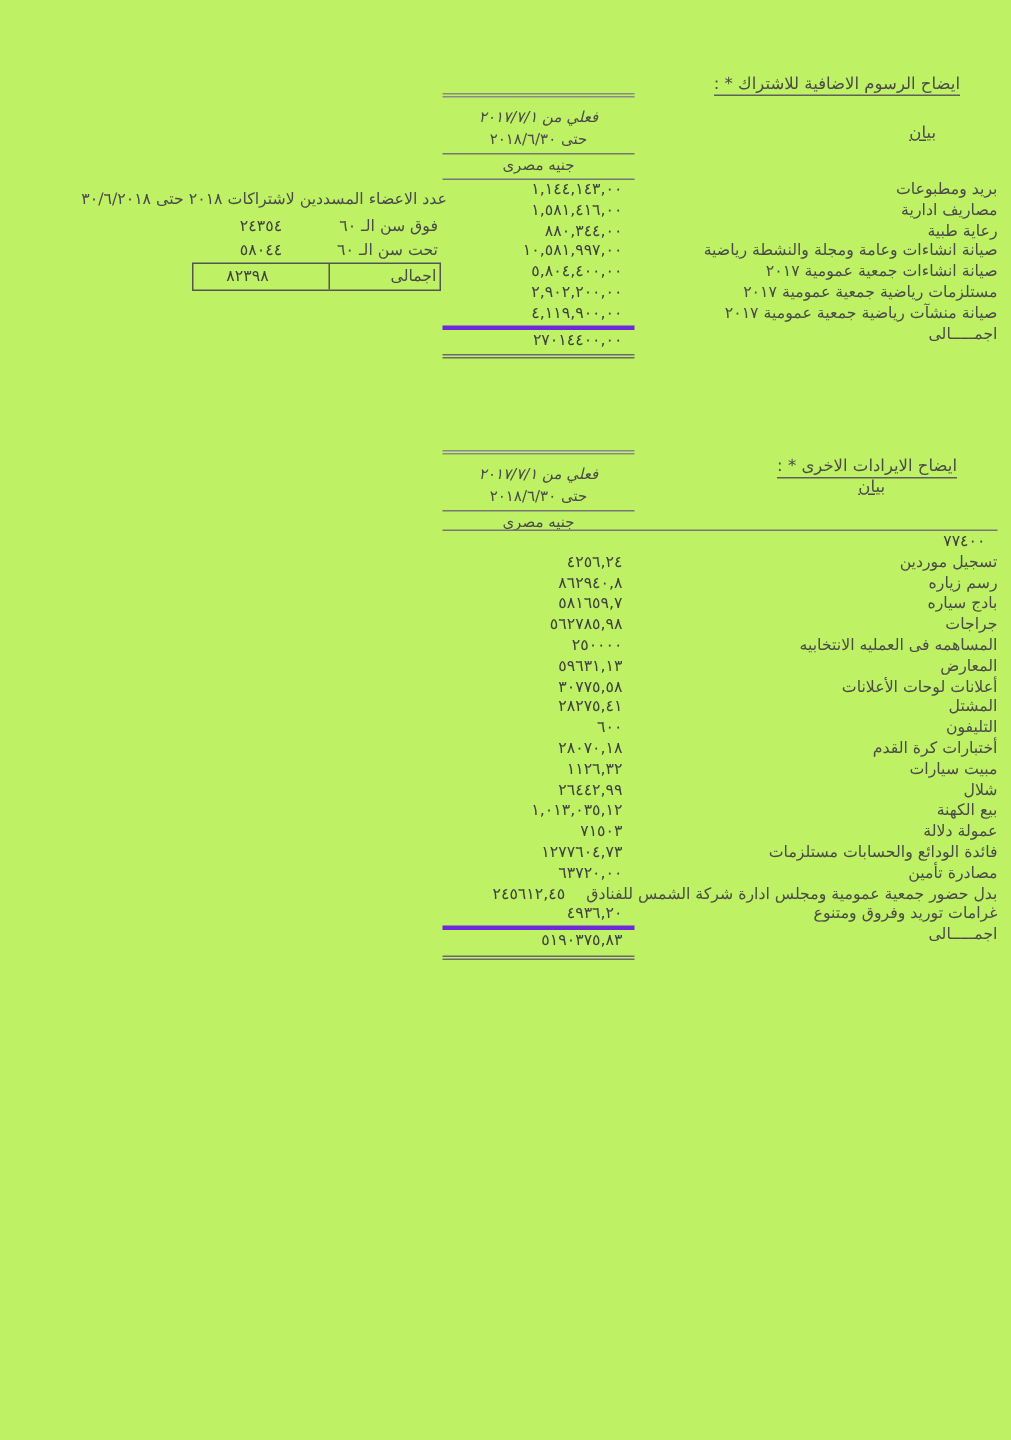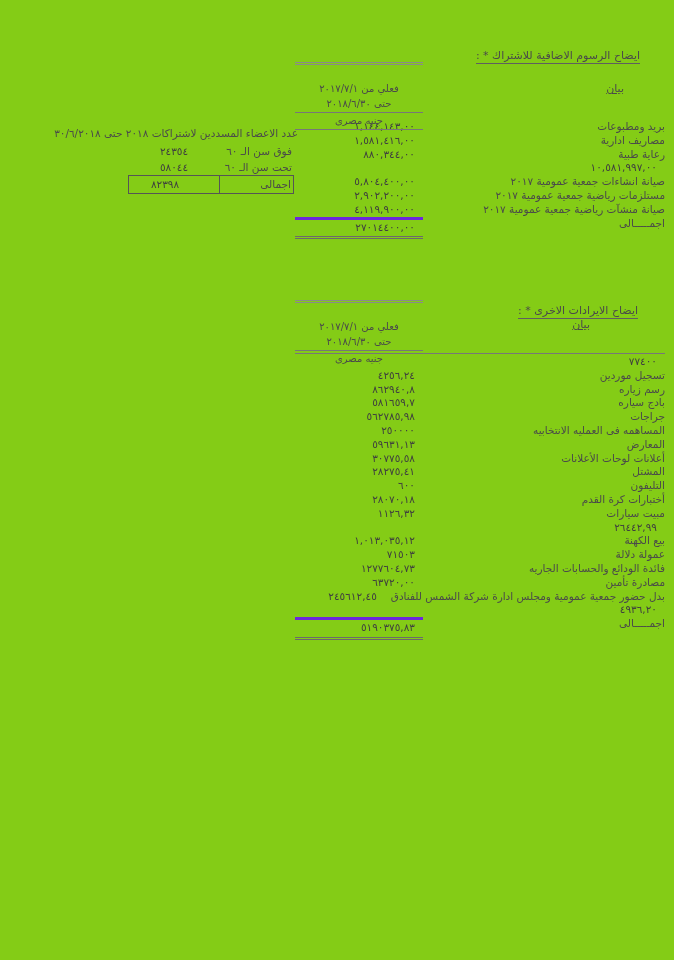--- a/index.html
+++ b/index.html
@@ -3,21 +3,21 @@
 <meta charset="utf-8">
 <style>
   html,body{margin:0;padding:0;}
   body{
     width:674px;height:960px;
     font-family:"DejaVu Sans",sans-serif;
     background:#e9e9e7;
   }
   #page{
     position:relative;width:674px;height:960px;
-    background:#84cc16;
+    background:#bef264;
     color:#474747;
     overflow:hidden;
   }
   .section-title{
     position:absolute;
     font-size:11px;
     direction:rtl;
     white-space:nowrap;
     border-bottom:1px solid #5f5f5f;
     padding-bottom:1px;
@@ -34,21 +34,21 @@
     position:absolute;
     left:295px;width:370px;
     direction:rtl;
     font-size:10.5px;
   }
   .thead{
     position:absolute;left:0;width:128px;
     text-align:center;color:#4a4a4a;
   }
   .h-line{font-size:10px;line-height:15px;white-space:nowrap;}
-  .h-rule-top{border-top:3px double #8a8a8a;padding-top:16px;}
+  .h-rule-top{border-top:3px double #8a8a8a;padding-top:6px;font-style:italic;}
   .h-rule-bottom{border-bottom:1px solid #777;padding-bottom:1px;}
   .full-rule{
     position:absolute;left:0;width:100%;
     border-bottom:1px solid #777;height:0;
   }
   .rows{width:100%;}
   .trow{display:flex;line-height:13.8px;}
   .trow .lbl{
     flex:1;text-align:right;padding-left:6px;white-space:nowrap;color:#4a4a4a;
   }
@@ -112,20 +112,21 @@
           <span class="lbl">مصاريف ادارية</span>
           <span class="num">١,٥٨١,٤١٦,٠٠</span>
         </div>
 
         <div class="trow">
           <span class="lbl">رعاية طبية</span>
           <span class="num">٨٨٠,٣٤٤,٠٠</span>
         </div>
 
         <div class="trow">
+          <span class="lbl">صيانة انشاءات وعامة ومجلة والنشطة رياضية</span>
           <span class="num">١٠,٥٨١,٩٩٧,٠٠</span>
         </div>
 
         <div class="trow">
           <span class="lbl">صيانة انشاءات جمعية عمومية ٢٠١٧</span>
           <span class="num">٥,٨٠٤,٤٠٠,٠٠</span>
         </div>
 
         <div class="trow">
           <span class="lbl">مستلزمات رياضية جمعية عمومية ٢٠١٧</span>
@@ -230,49 +231,51 @@
           <span class="lbl">أختبارات كرة القدم</span>
           <span class="num">٢٨٠٧٠,١٨</span>
         </div>
 
         <div class="trow">
           <span class="lbl">مبيت سيارات</span>
           <span class="num">١١٢٦,٣٢</span>
         </div>
 
         <div class="trow">
+          <span class="lbl">شلال</span>
           <span class="num">٢٦٤٤٢,٩٩</span>
         </div>
 
         <div class="trow">
           <span class="lbl">بيع الكهنة</span>
           <span class="num">١,٠١٣,٠٣٥,١٢</span>
         </div>
 
         <div class="trow">
           <span class="lbl">عمولة دلالة</span>
           <span class="num">٧١٥٠٣</span>
         </div>
 
         <div class="trow">
-          <span class="lbl">فائدة الودائع والحسابات الجاريه</span>
+          <span class="lbl">فائدة الودائع والحسابات مستلزمات</span>
           <span class="num">١٢٧٧٦٠٤,٧٣</span>
         </div>
 
         <div class="trow">
           <span class="lbl">مصادرة تأمين</span>
           <span class="num">٦٣٧٢٠,٠٠</span>
         </div>
 
         <div class="trow">
           <span class="lbl">بدل حضور جمعية عمومية ومجلس ادارة شركة الشمس للفنادق</span>
           <span class="num">٢٤٥٦١٢,٤٥</span>
         </div>
 
         <div class="trow">
+          <span class="lbl">غرامات توريد وفروق ومتنوع</span>
           <span class="num">٤٩٣٦,٢٠</span>
         </div>
       </div>
     <div class="trow total">
       <span class="lbl">اجمـــــالى</span>
       <span class="num">٥١٩٠٣٧٥,٨٣</span>
     </div>
   </div>
 
 </div>

